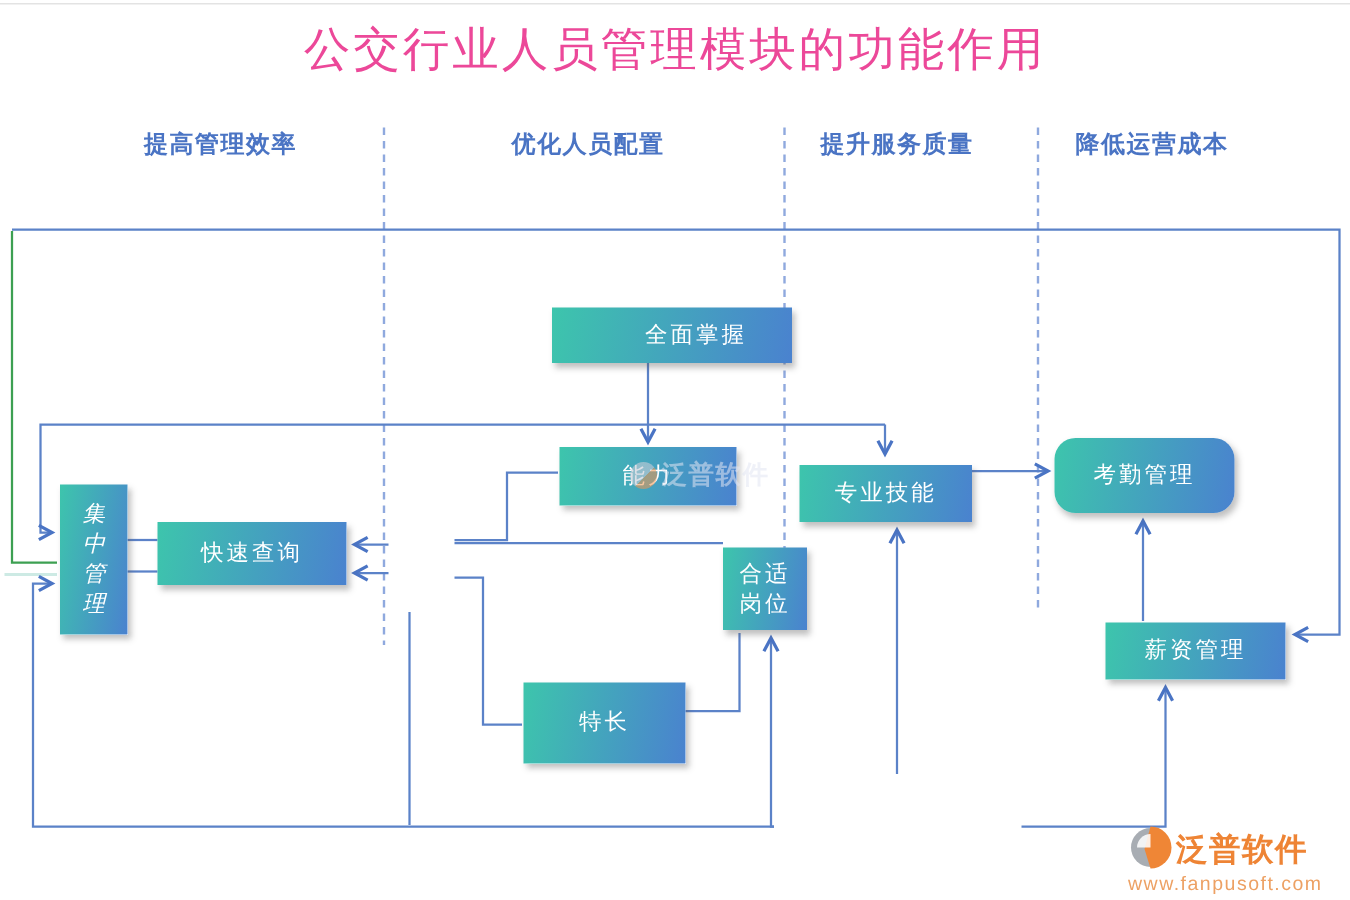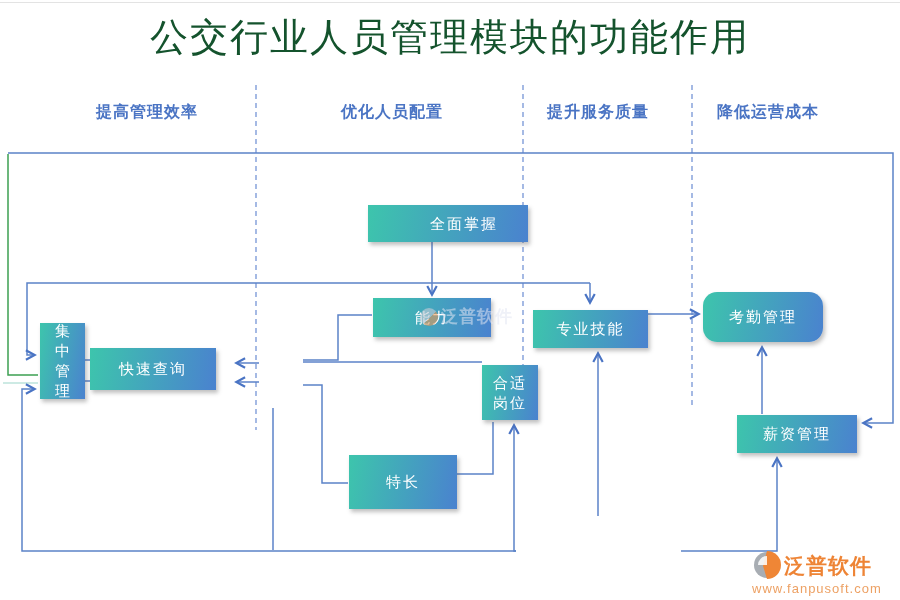--- a/index.html
+++ b/index.html
@@ -1,22 +1,22 @@
 <!DOCTYPE html>
 <html><head>
 <meta charset="utf-8">
 <style>
   html,body{margin:0;padding:0;background:#fff;}
   #stage{position:relative;width:900px;height:600px;background:#ffffff;overflow:hidden;
          font-family:"Liberation Sans","DejaVu Sans",sans-serif;}
   .top-divider{position:absolute;left:0;top:2px;width:900px;height:1px;background:#e3e3e3;}
   .title{position:absolute;left:0;top:12px;width:900px;text-align:center;
          font-family:"Liberation Serif","DejaVu Serif",serif;
-         font-size:38px;letter-spacing:2px;color:#14532d;}
-  .col-header{position:absolute;top:102px;font-size:16px;font-weight:bold;
+         font-size:31px;letter-spacing:2px;color:#ec4899;}
+  .col-header{position:absolute;top:86px;font-size:16px;font-weight:bold;
               color:#4a74c4;letter-spacing:1px;white-space:nowrap;}
   #svg-lines{position:absolute;left:0;top:0;z-index:1;}
   .node{position:absolute;z-index:2;display:flex;align-items:center;justify-content:center;
         background:linear-gradient(100deg,#3dc5ac,#4a82cf);color:#fff;
         font-size:15px;letter-spacing:2px;text-align:center;
         box-shadow:2px 3px 4px rgba(90,90,90,.38);}
   .node .wrap{word-break:break-all;line-height:20px;}
   .diamond{position:absolute;z-index:2;display:flex;align-items:center;justify-content:center;
         background:linear-gradient(120deg,#2ec6b6,#4886c9);color:#fff;font-size:15px;
         letter-spacing:2px;clip-path:polygon(50% 0,100% 50%,50% 100%,0 50%);
@@ -83,25 +83,25 @@
   </svg>
 
   <div class="node" style="left:368px;top:205px;width:128px;height:37px;padding-left:32px;">
     <span class="wrap">全面掌握</span>
   </div>
 
   <div class="node" style="left:373px;top:298px;width:118px;height:39px;">
     <span class="wrap">能力</span>
   </div>
 
-  <div class="node" style="left:40px;top:323px;width:45px;height:76px;">
+  <div class="node" style="left:40px;top:323px;width:45px;height:100px;font-style:italic;">
     <span class="wrap" style="width:16px;letter-spacing:0;">集中管理</span>
   </div>
 
-  <div class="node" style="left:90px;top:348px;width:126px;height:42px;">
+  <div class="node" style="left:105px;top:348px;width:126px;height:42px;">
     <span class="wrap">快速查询</span>
   </div>
 
 
   <div class="node" style="left:482px;top:365px;width:56px;height:55px;">
     <span class="wrap" style="width:36px;">合适岗位</span>
   </div>
 
   <div class="node" style="left:349px;top:455px;width:108px;height:54px;">
     <span class="wrap">特长</span>

